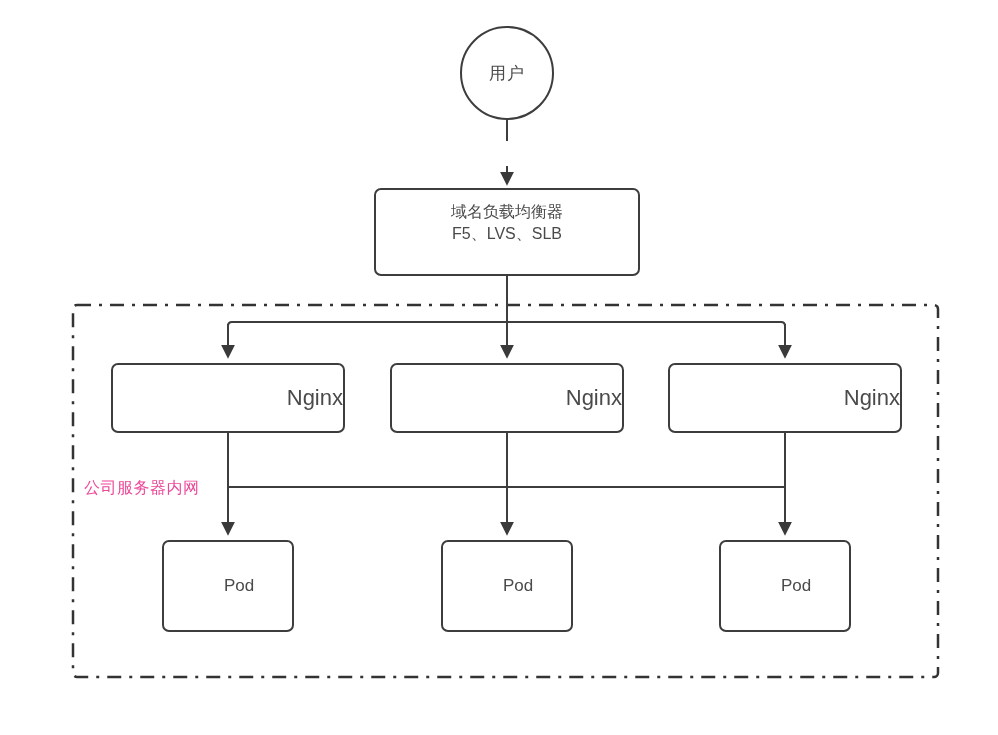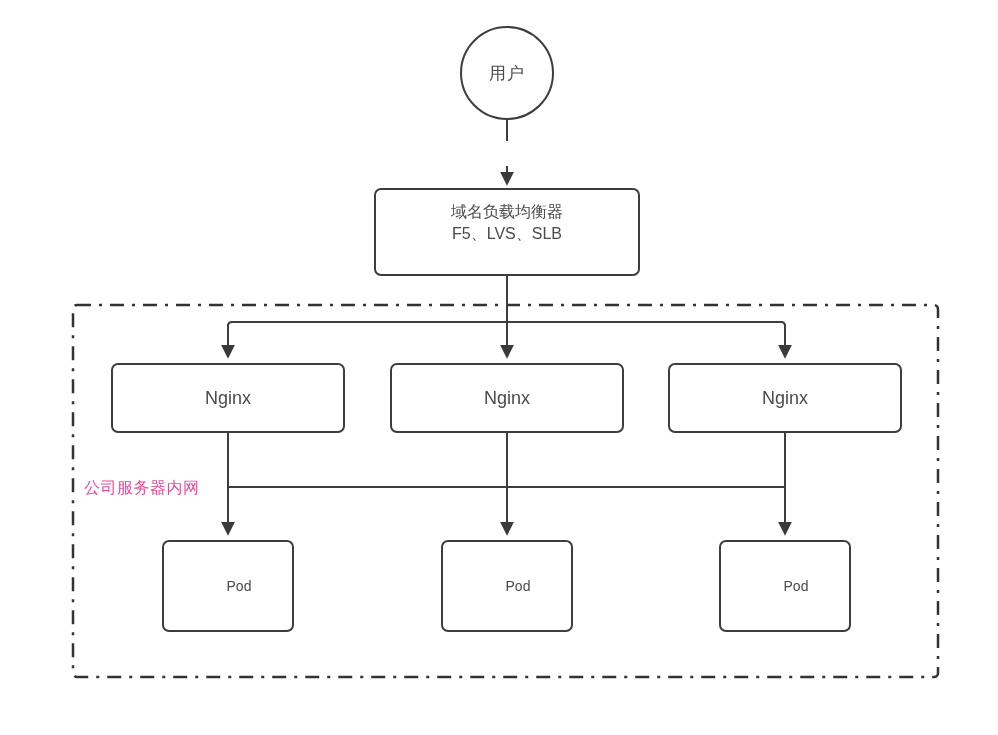--- a/index.html
+++ b/index.html
@@ -53,30 +53,31 @@
     border-radius: 7px;
     flex-direction: column;
     font-size: 16px;
     line-height: 22px;
     padding-bottom: 18px;
   }
   .nginx-node {
     top: 363px;
     width: 234px; height: 70px;
     border-radius: 7px;
-    font-size: 18px;
+    font-size: 22px;
+    justify-content: flex-end;
   }
   .nginx-1 { left: 111px; }
   .nginx-2 { left: 390px; }
   .nginx-3 { left: 668px; }
   .pod-node {
     top: 540px;
     width: 132px; height: 92px;
     border-radius: 7px;
-    font-size: 14px;
+    font-size: 17px;
     padding-left: 22px;
   }
   .pod-1 { left: 162px; }
   .pod-2 { left: 441px; }
   .pod-3 { left: 719px; }
   .intranet-label {
     position: absolute;
     left: 84px; top: 478px;
     font-size: 16px;
     font-weight: 500;

